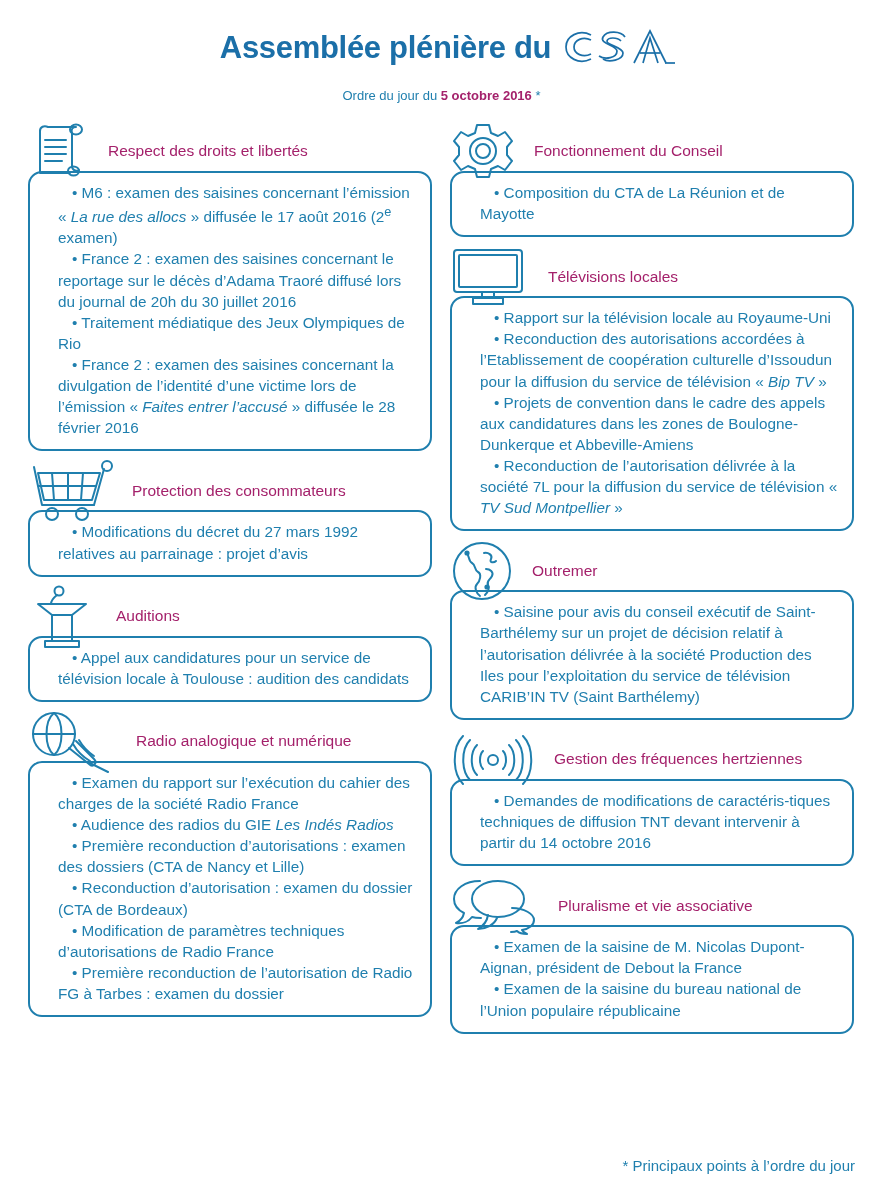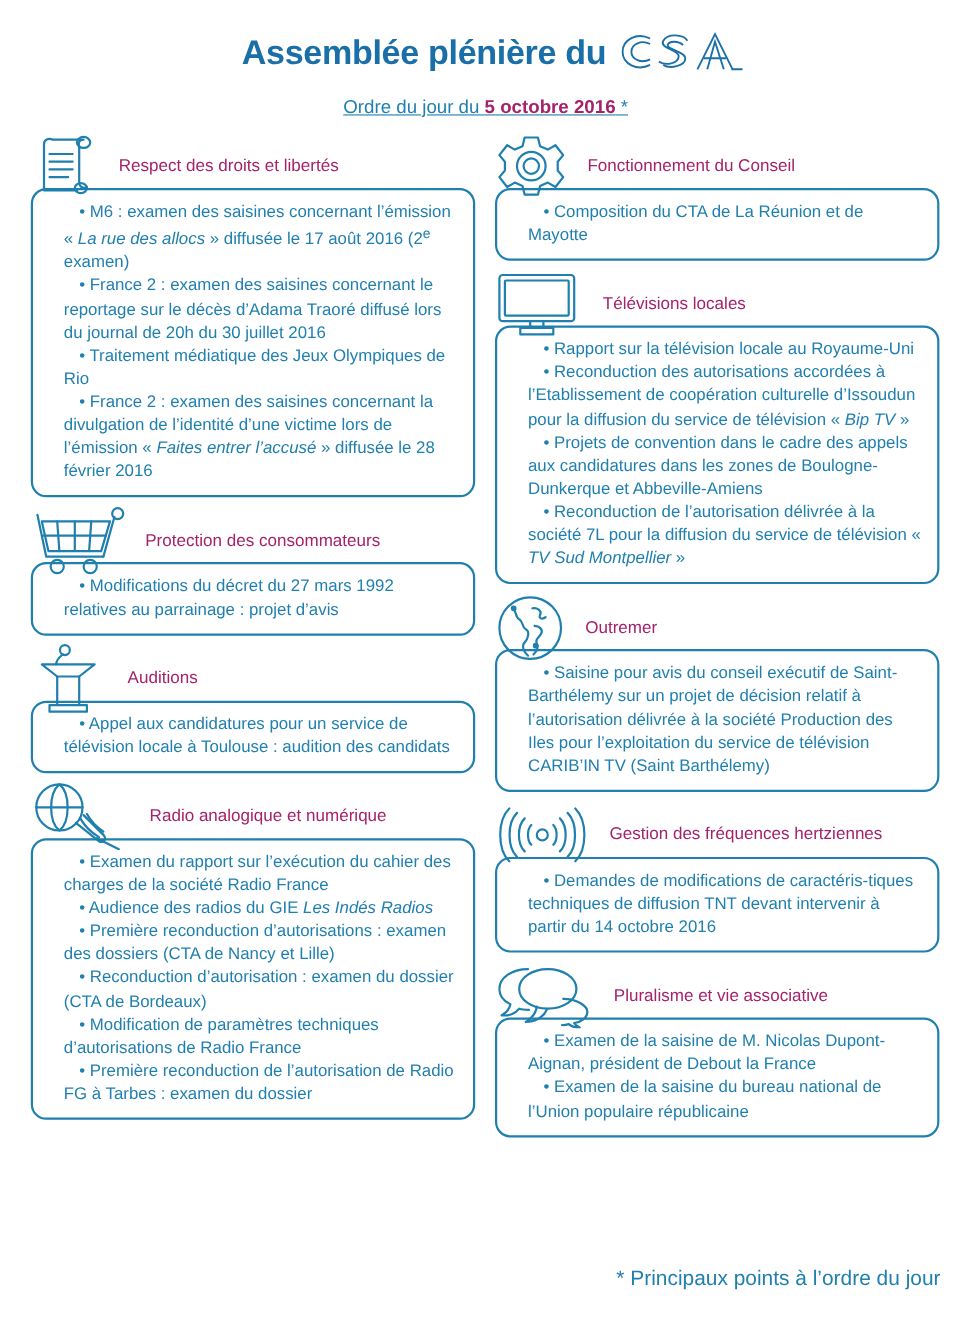--- a/index.html
+++ b/index.html
@@ -19,21 +19,21 @@
   .title-line {
     display: flex; align-items: center; justify-content: center; gap: 10px;
   }
   .title-text {
     font-size: 31px; font-weight: bold; color: #1B6FA8;
     letter-spacing: -0.3px;
     margin-left: 16px;
   }
   .csa-logo { display:block; }
   .subtitle {
-    margin-top: 18px; font-size: 17px; color: #1F7FAE; text-decoration: underline;
+    margin-top: 18px; font-size: 13px; color: #1F7FAE;
   }
   .subtitle b { color: #A4216B; font-weight: bold; }
 
   
   .cols {
     position: absolute; top: 128px; left: 0; width: 883px;
     display: flex; gap: 18px; padding: 0 28px;
   }
   .col { width: 404px; }
 
@@ -64,21 +64,21 @@
   .bullets { list-style: none; margin:0; padding:0; }
   .bullets li {
     font-size: 15.3px; line-height: 1.38; color: #1F7FAE;
     text-indent: 0; padding-left: 0; margin: 0 0 0 16px;
   }
   .bullets li .b { margin-left: 14px; }
   .bullets li i { font-style: italic; }
 
   .footnote {
     position: absolute; right: 28px; bottom: 26px;
-    font-size: 19px; color: #1F7FAE; margin-left: 16px;
+    font-size: 15px; color: #1F7FAE; margin-left: 16px;
   }
 </style>
 </head>
 <body>
 
 <div class="page">
 
   <div class="header">
     <div class="title-line">
       <span class="title-text">Assemblée plénière du</span>

